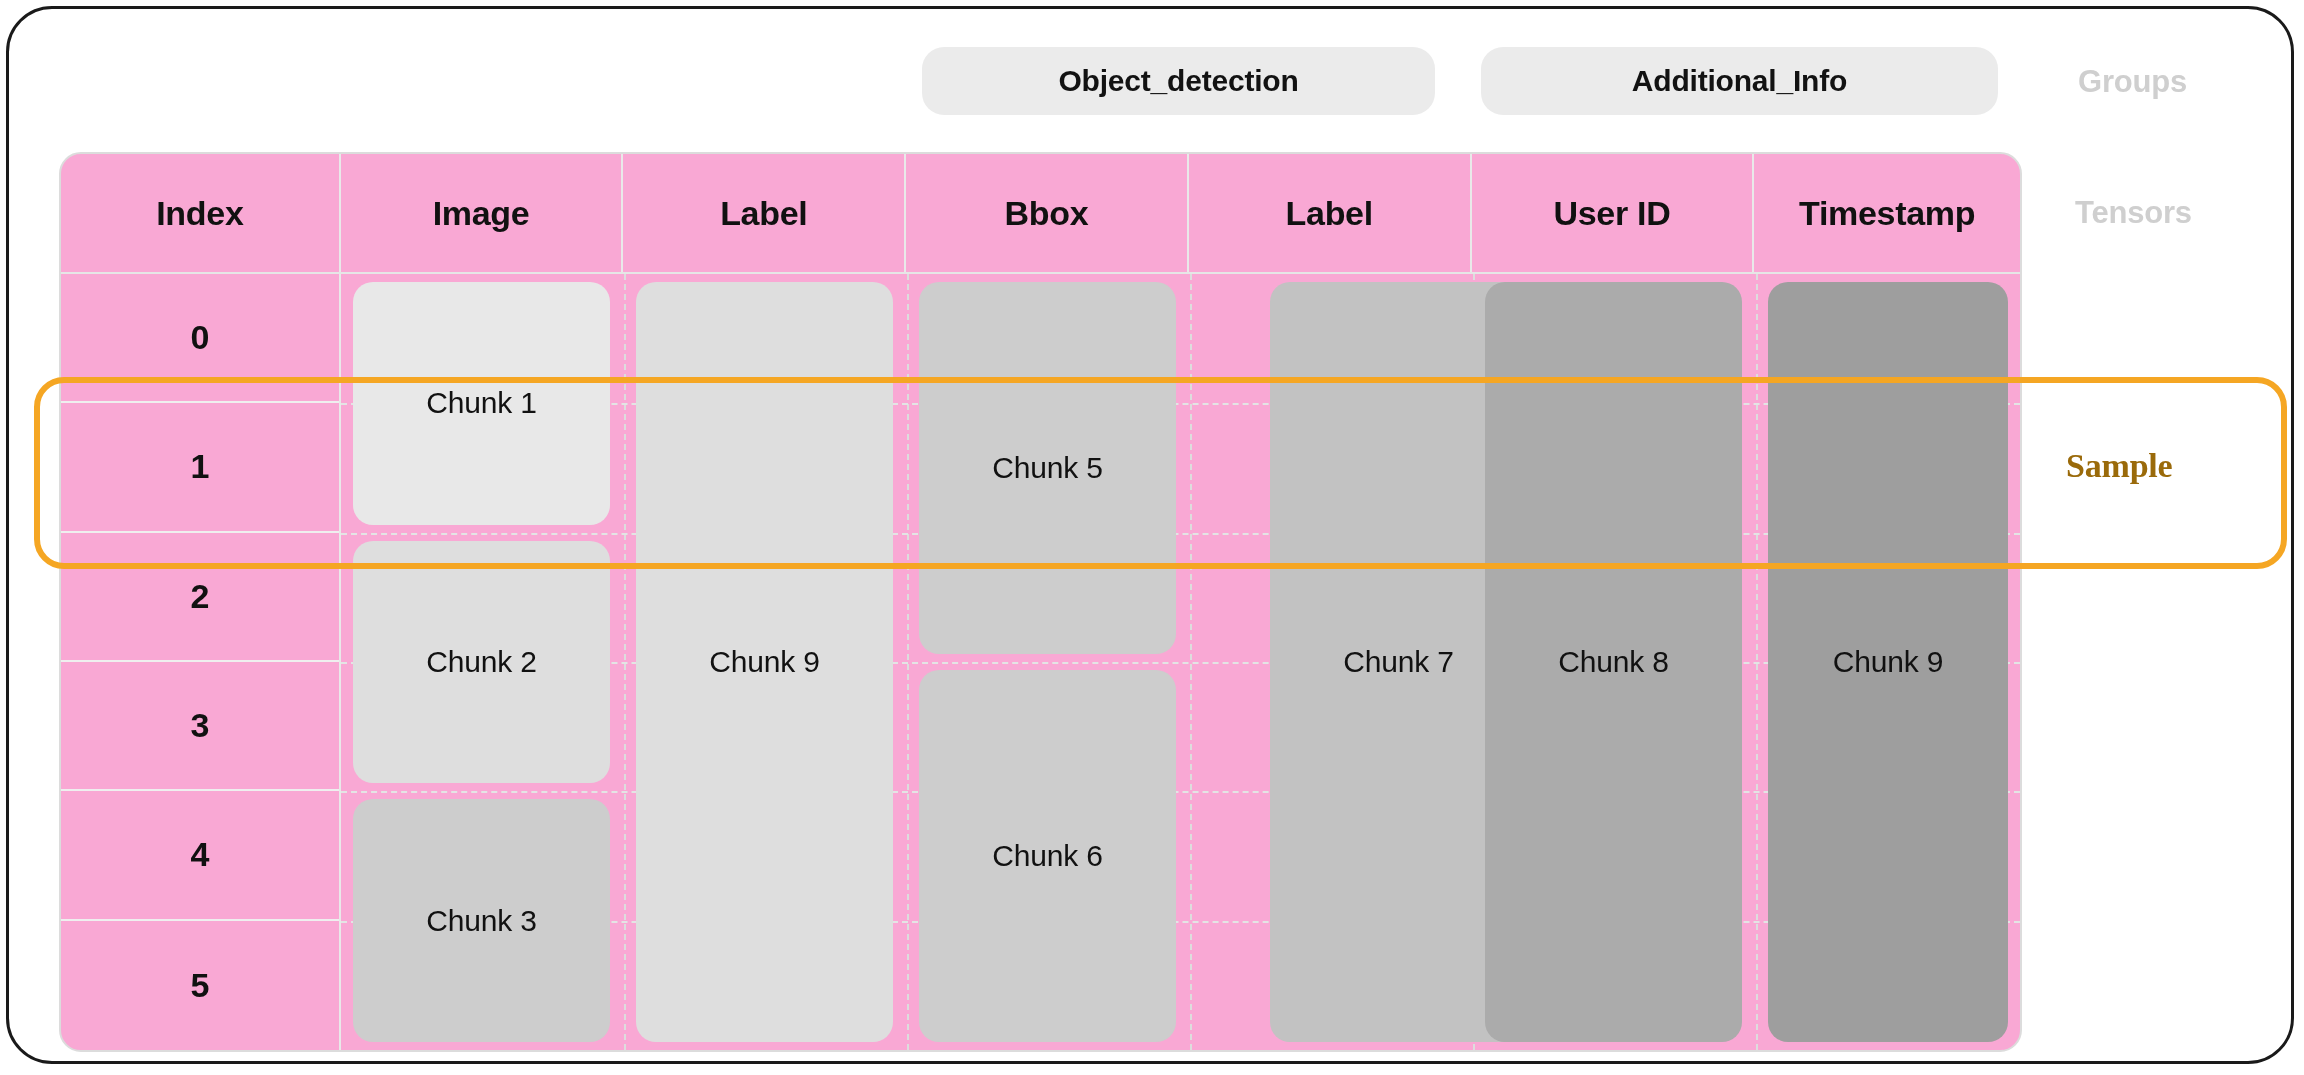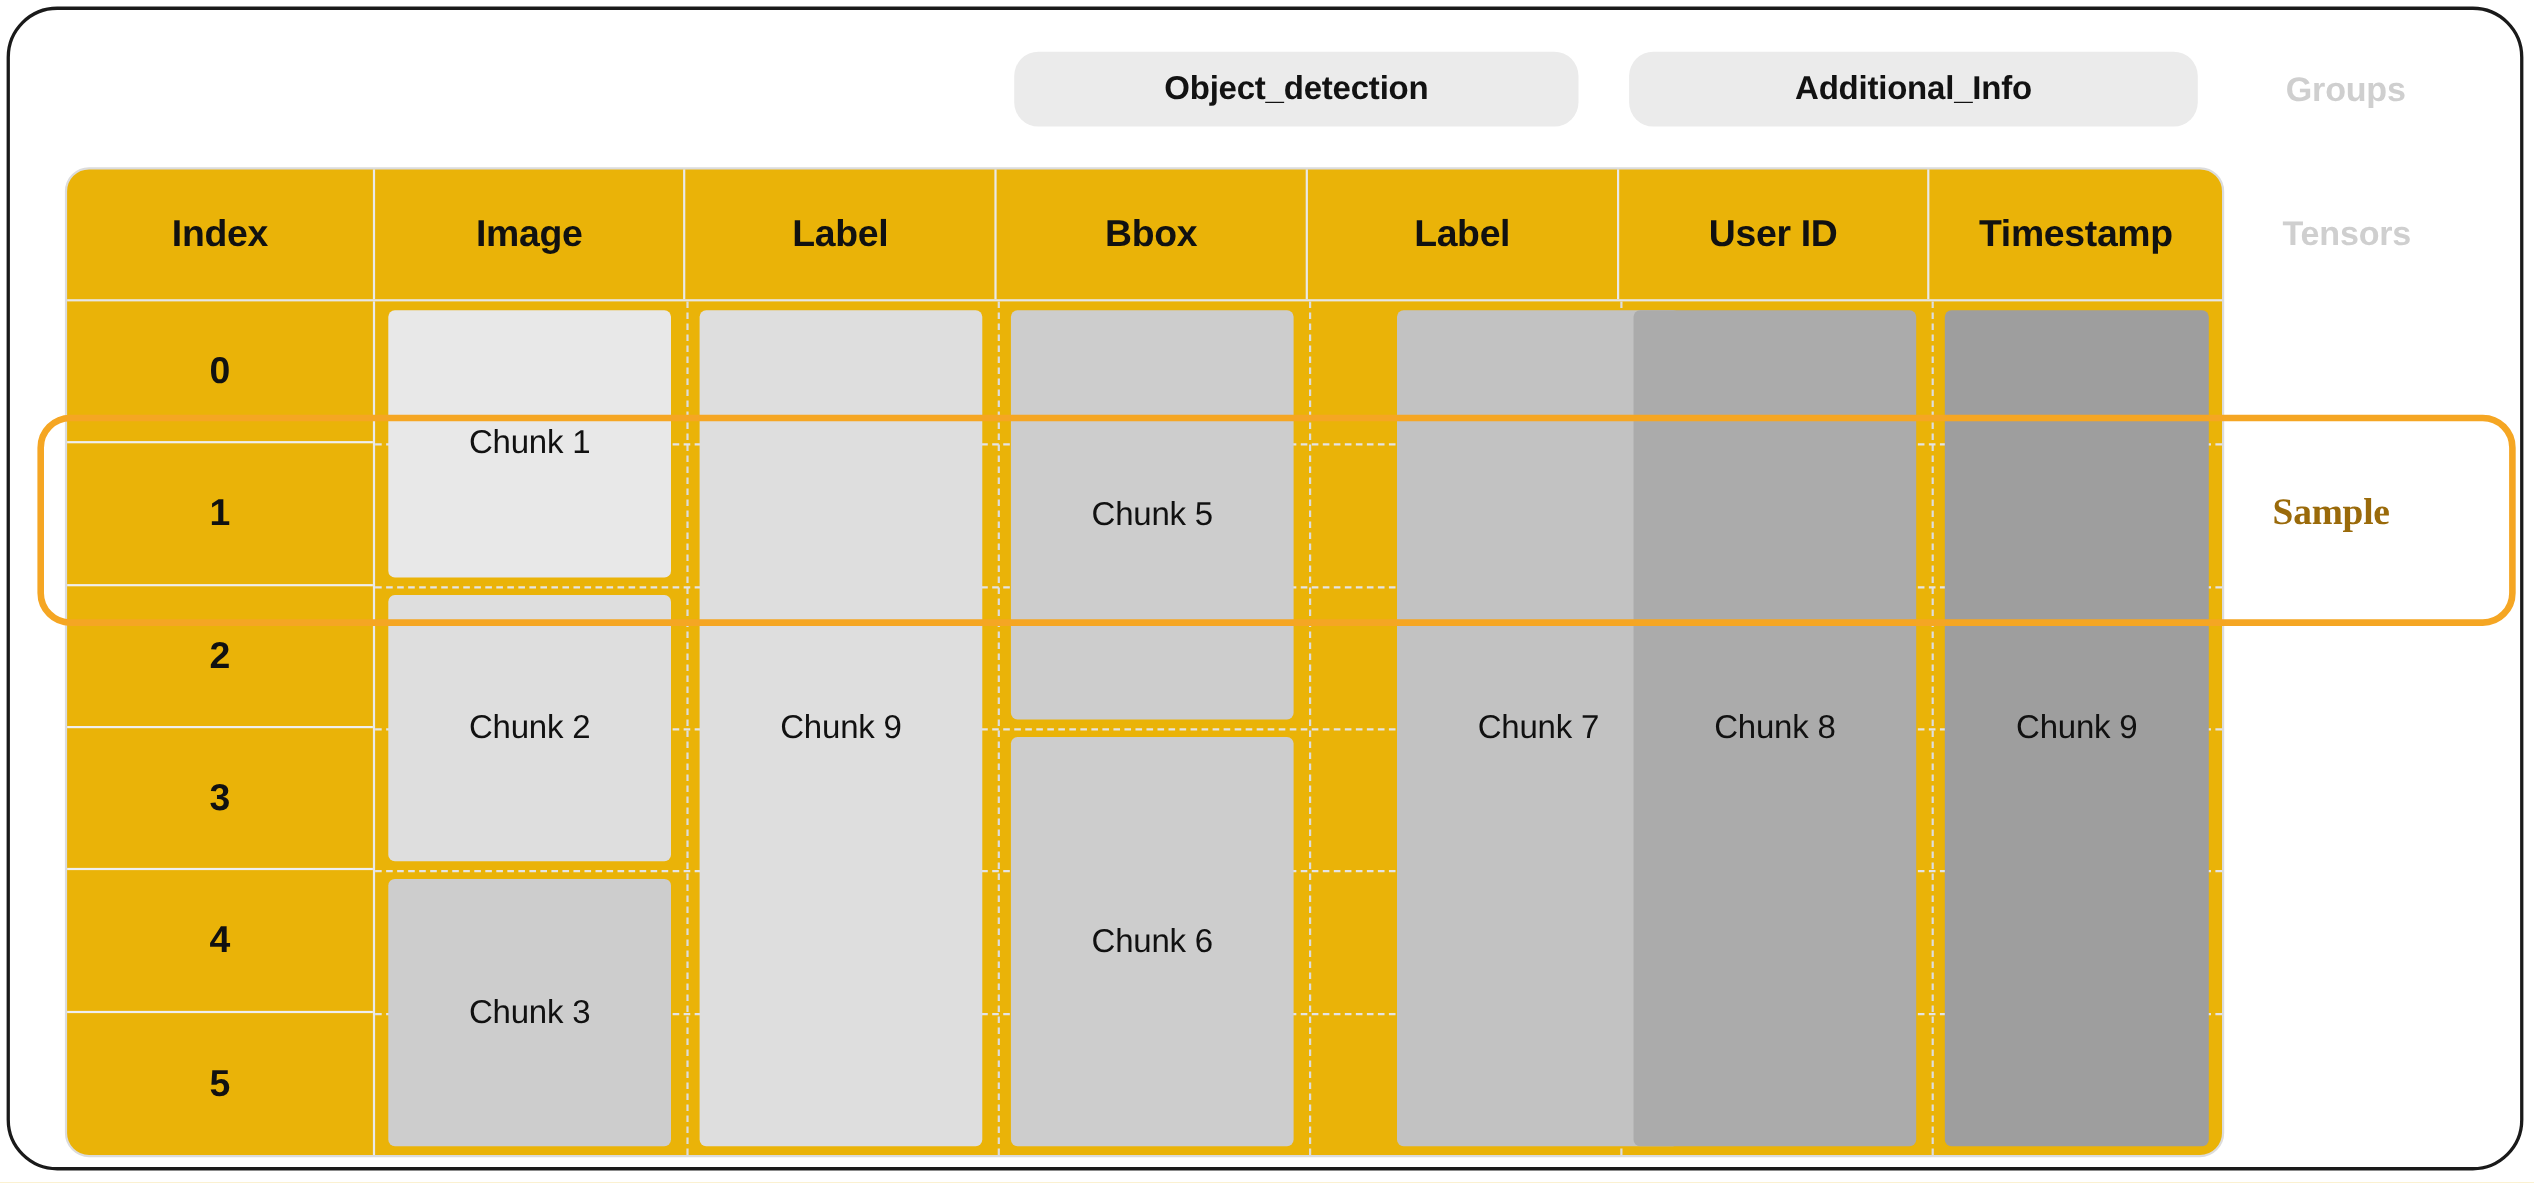--- a/index.html
+++ b/index.html
@@ -75,21 +75,21 @@
   
   #table-card {
     position: absolute;
     left: 50px;
     top: 143px;
     width: 1963px;
     height: 900px;
     border: 2px solid #dcdcdc;
     border-radius: 22px;
     box-sizing: border-box;
-    background: #eab308;
+    background: #f9a8d4;
   }
 
   
   #header-row {
     position: absolute;
     left: 0;
     top: 0;
     width: 100%;
     height: 120px;
     display: flex;
@@ -168,21 +168,21 @@
   
   #chunks-layer {
     position: absolute;
     left: 0;
     top: 0;
     width: 100%;
     height: 100%;
   }
   .chunk {
     position: absolute;
-    border-radius: 6px;
+    border-radius: 20px;
     display: flex;
     align-items: center;
     justify-content: center;
     font-size: 30px;
     font-weight: 400;
     color: #111111;
     letter-spacing: -0.2px;
     box-sizing: border-box;
   }
 

